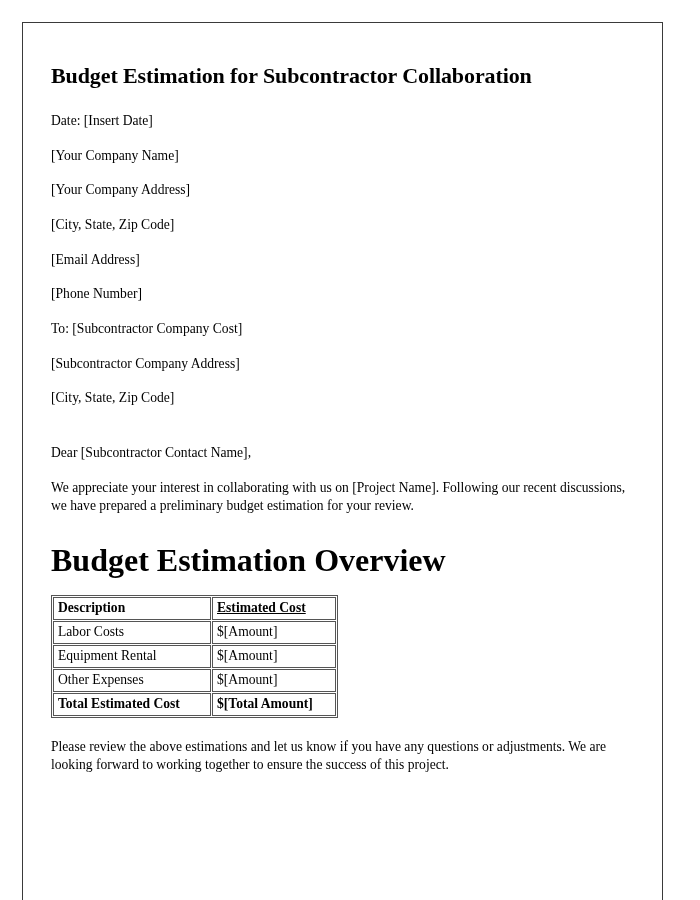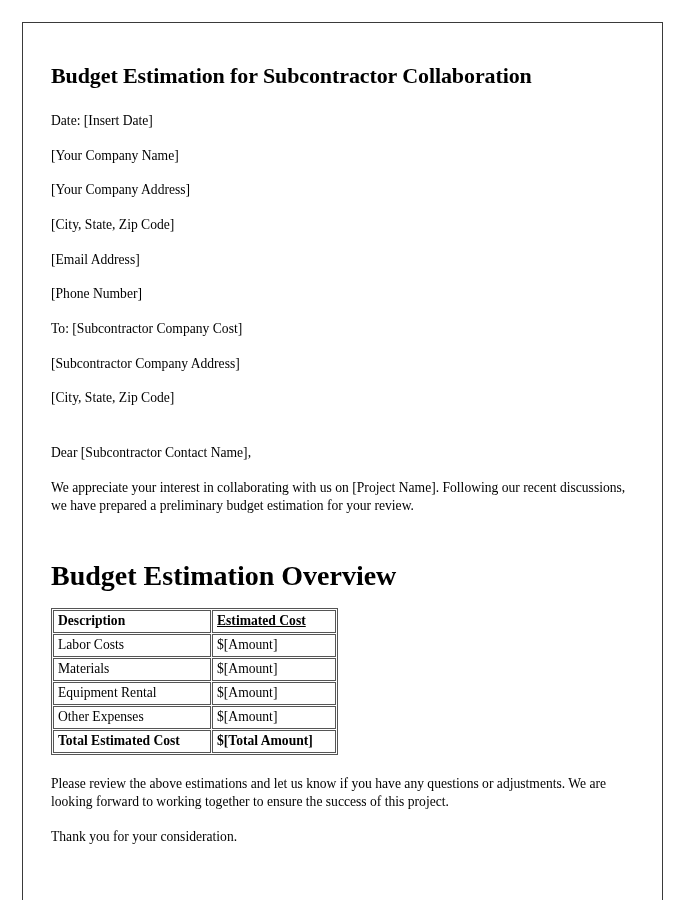--- a/index.html
+++ b/index.html
@@ -31,24 +31,24 @@
     padding: 26px 28px 0 28px;
   }
   h1.doc-title {
     font-size: 22px;
     line-height: 1.22;
     font-weight: bold;
     margin: 14px 0 22px 0;
     letter-spacing: -0.1px;
   }
   h2.section-heading {
-    font-size: 28px;
+    font-size: 32px;
     line-height: 1.2;
     font-weight: bold;
-    margin: 44px 0 16px 0;
+    margin: 26px 0 16px 0;
   }
   p.doc-para {
     font-size: 13.6px;
     line-height: 1.32;
     margin: 0 0 17px 0;
   }
   p.meta-line {
     font-size: 13.6px;
     line-height: 1.3;
     margin: 0 0 17px 0;
@@ -124,36 +124,31 @@
           <th class="col-desc">Description</th>
           <th class="col-cost">Estimated Cost</th>
         </tr>
       </thead>
       <tbody>
         <tr>
           <td>Labor Costs</td>
           <td>$[Amount]</td>
         </tr>
         <tr>
-          <td>Materials</td>
-          <td>$[Amount]</td>
-        </tr>
-        <tr>
           <td>Equipment Rental</td>
           <td>$[Amount]</td>
         </tr>
         <tr>
           <td>Other Expenses</td>
           <td>$[Amount]</td>
         </tr>
         <tr class="total-row">
           <td>Total Estimated Cost</td>
           <td>$[Total Amount]</td>
         </tr>
       </tbody>
     </table>
 
     <p class="doc-para">Please review the above estimations and let us know if you have any questions or adjustments. We are looking forward to working together to ensure the success of this project.</p>
 
-    <p class="doc-para">Thank you for your consideration.</p>
 
   </div>
 </div>
 
 </body></html>

